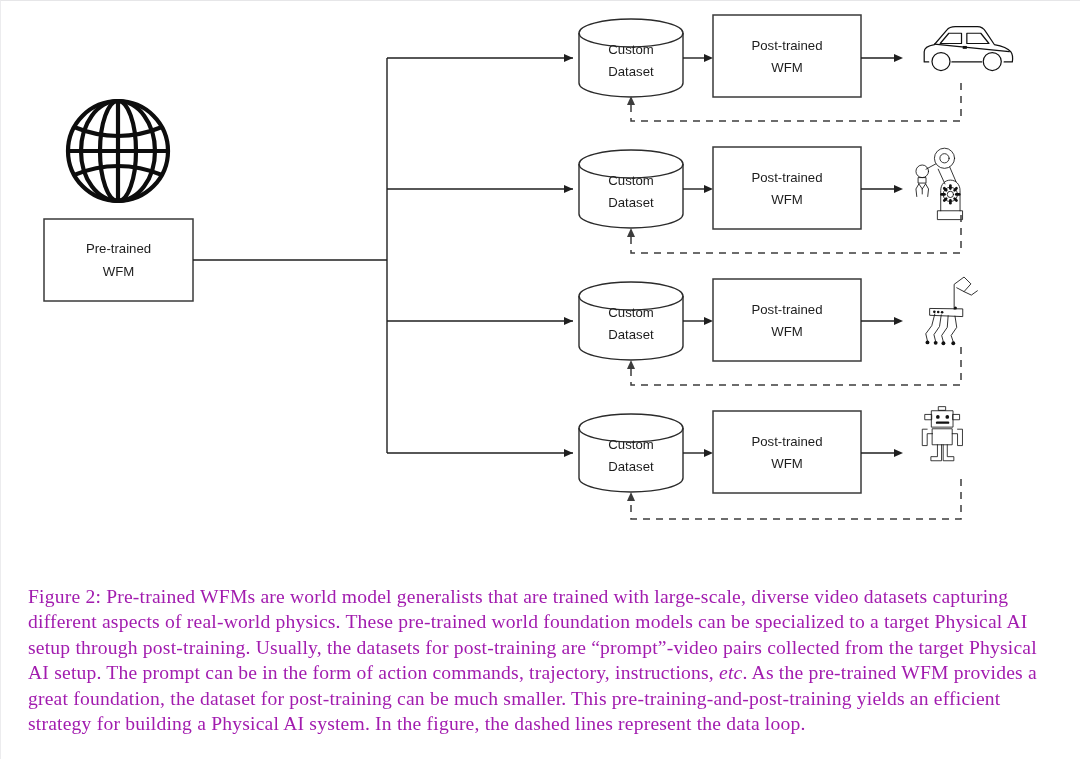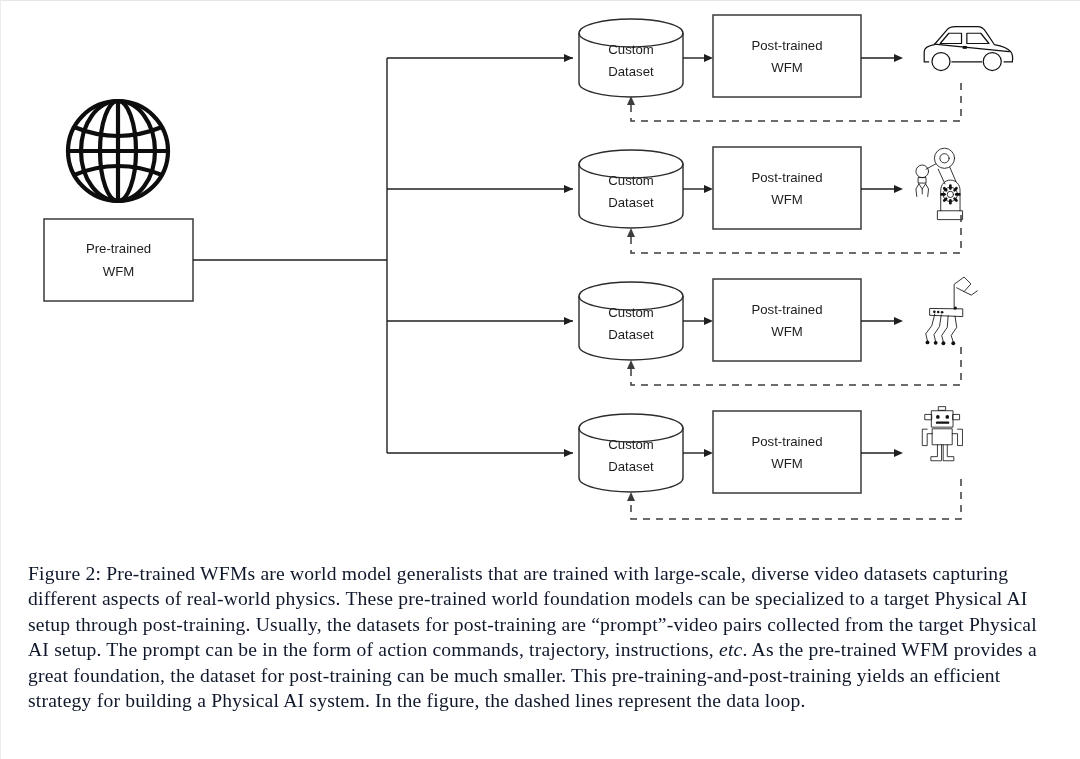--- a/index.html
+++ b/index.html
@@ -32,26 +32,26 @@
     width: 1080px;
     height: 548px;
   }
   #figure-svg {
     position: absolute;
     left: 0; top: 0;
   }
   #caption {
     position: absolute;
     left: 27px;
-    top: 560px;
+    top: 583px;
     width: 1025px;
     font-family: "Liberation Serif", "DejaVu Serif", serif;
     font-size: 19.6px;
     line-height: 25.4px;
-    color: #0f172a;
+    color: #a21caf;
     text-align: left;
     letter-spacing: 0.01em;
   }
   #caption .it { font-style: italic; }
 
   .diagram-text {
     font-family: "Liberation Sans", sans-serif;
     font-size: 13.2px;
     fill: #1d1d1d;
   }

